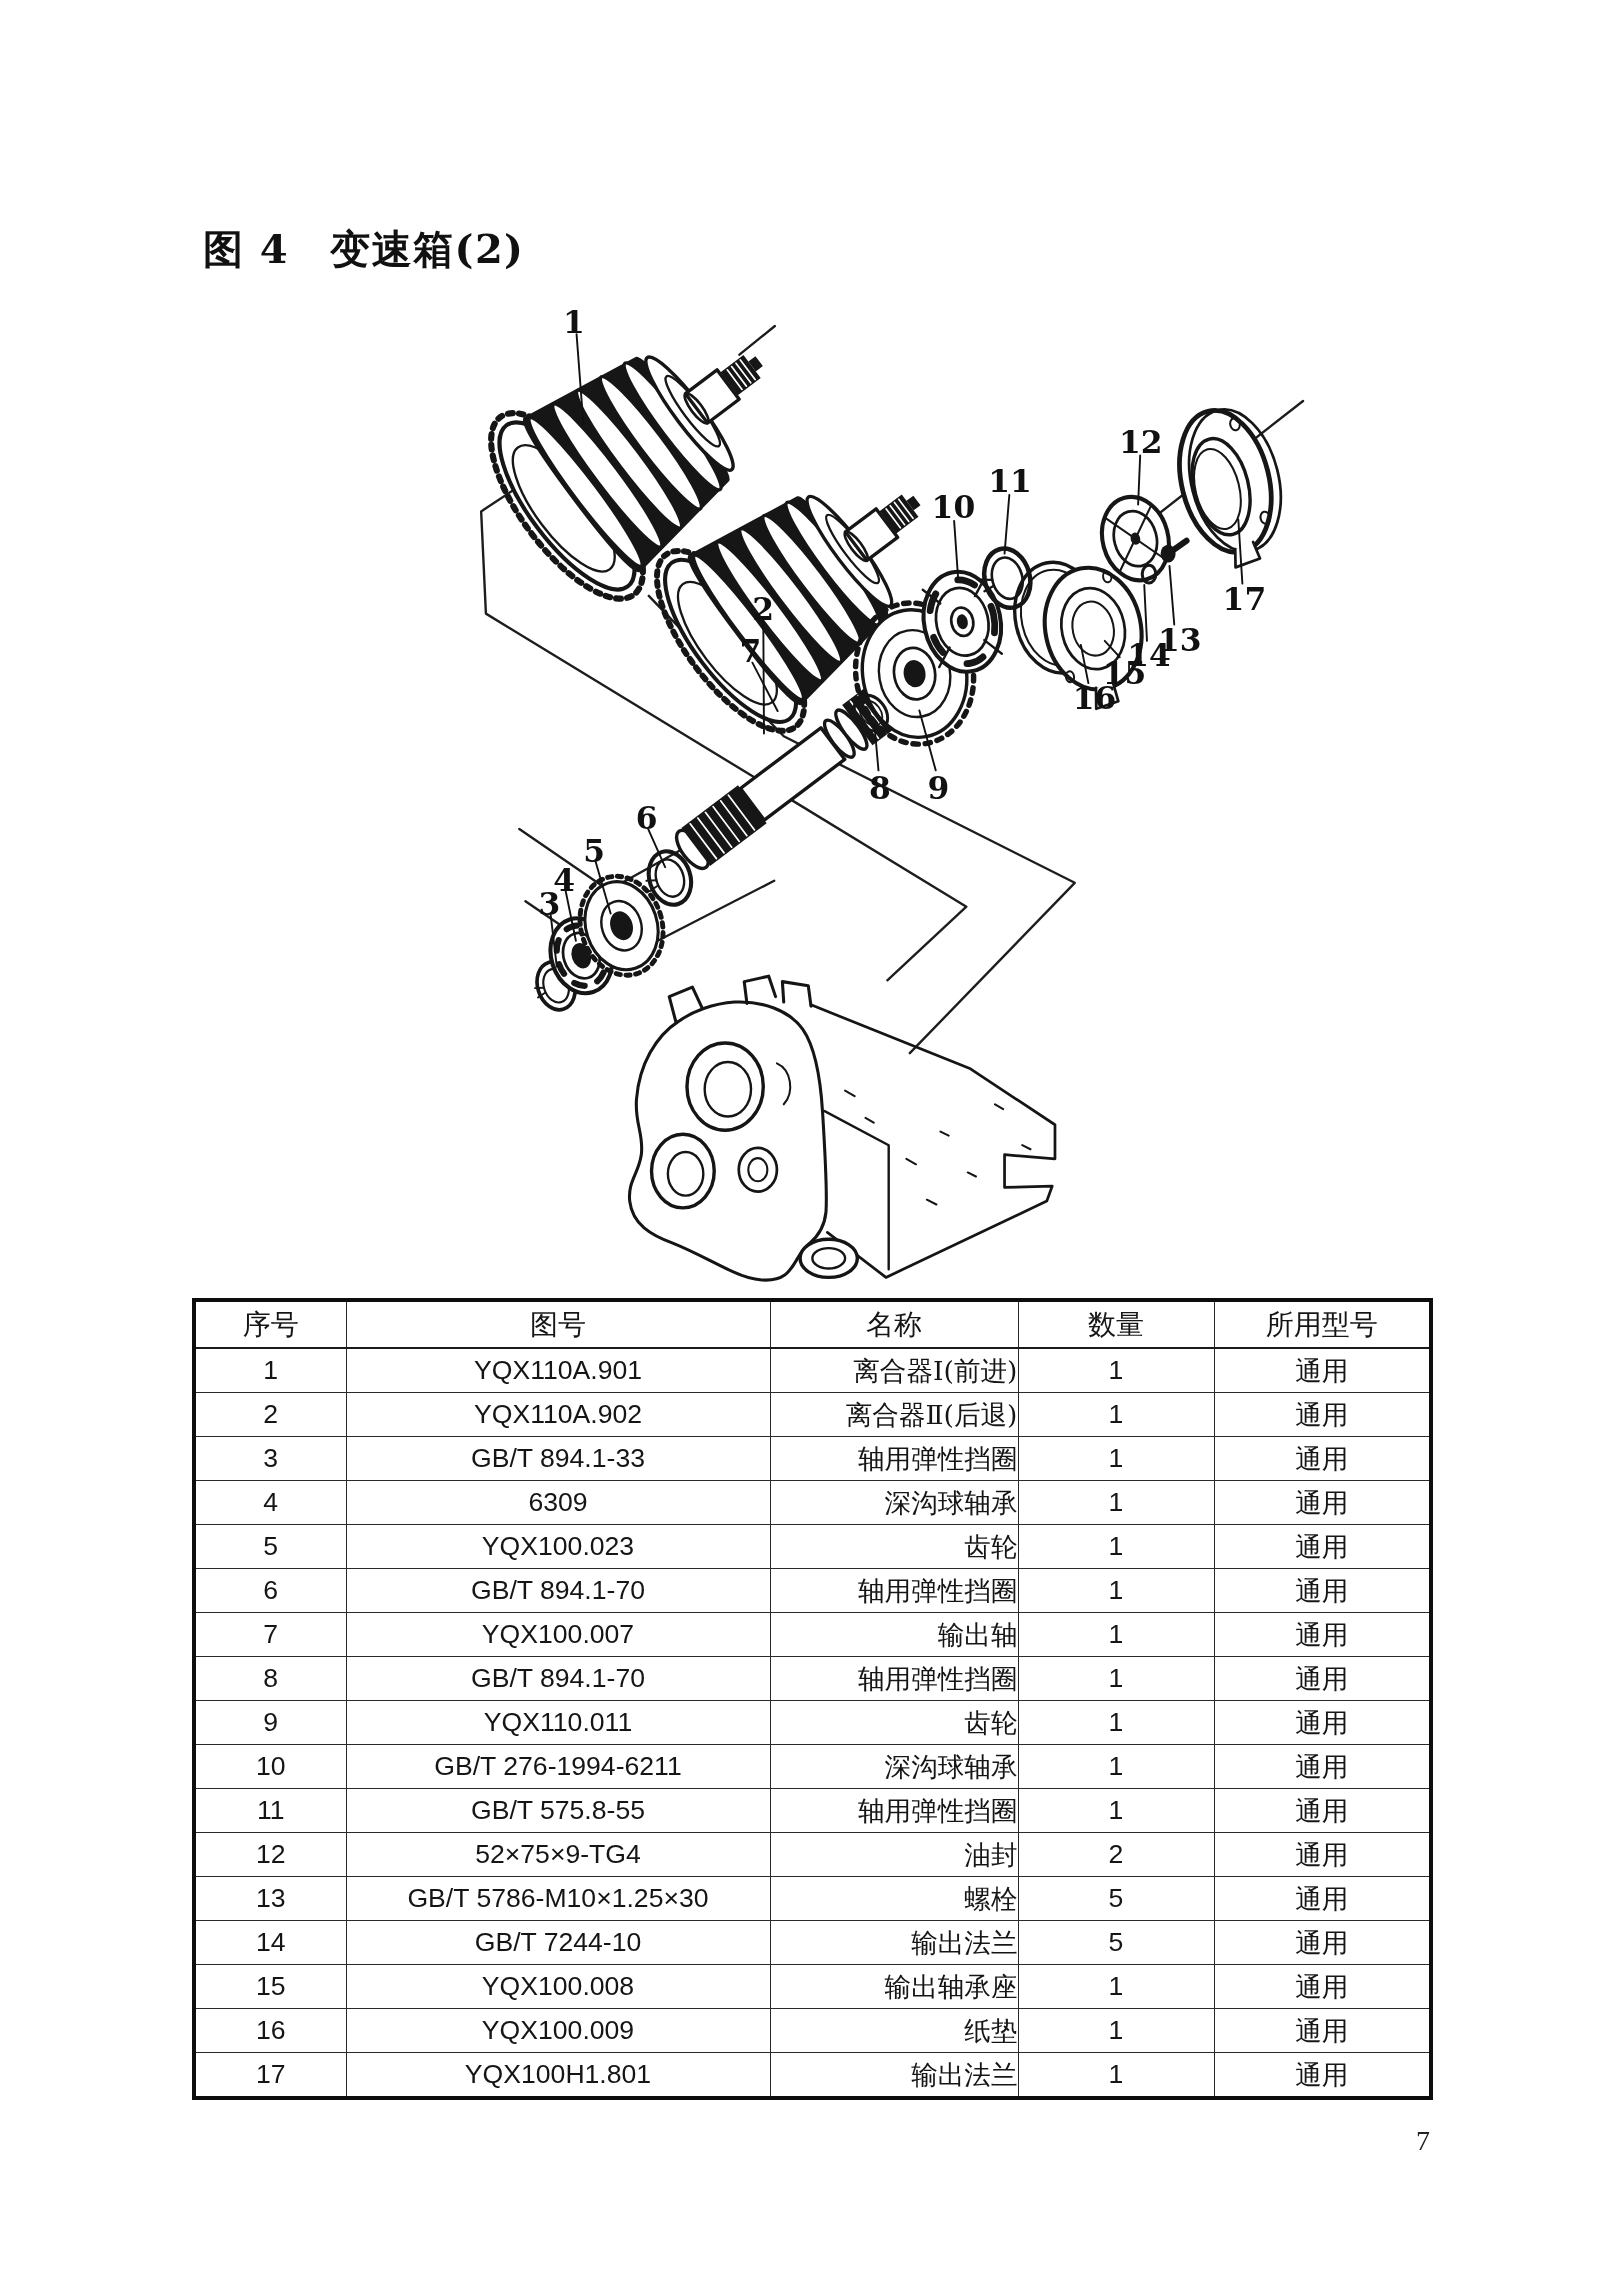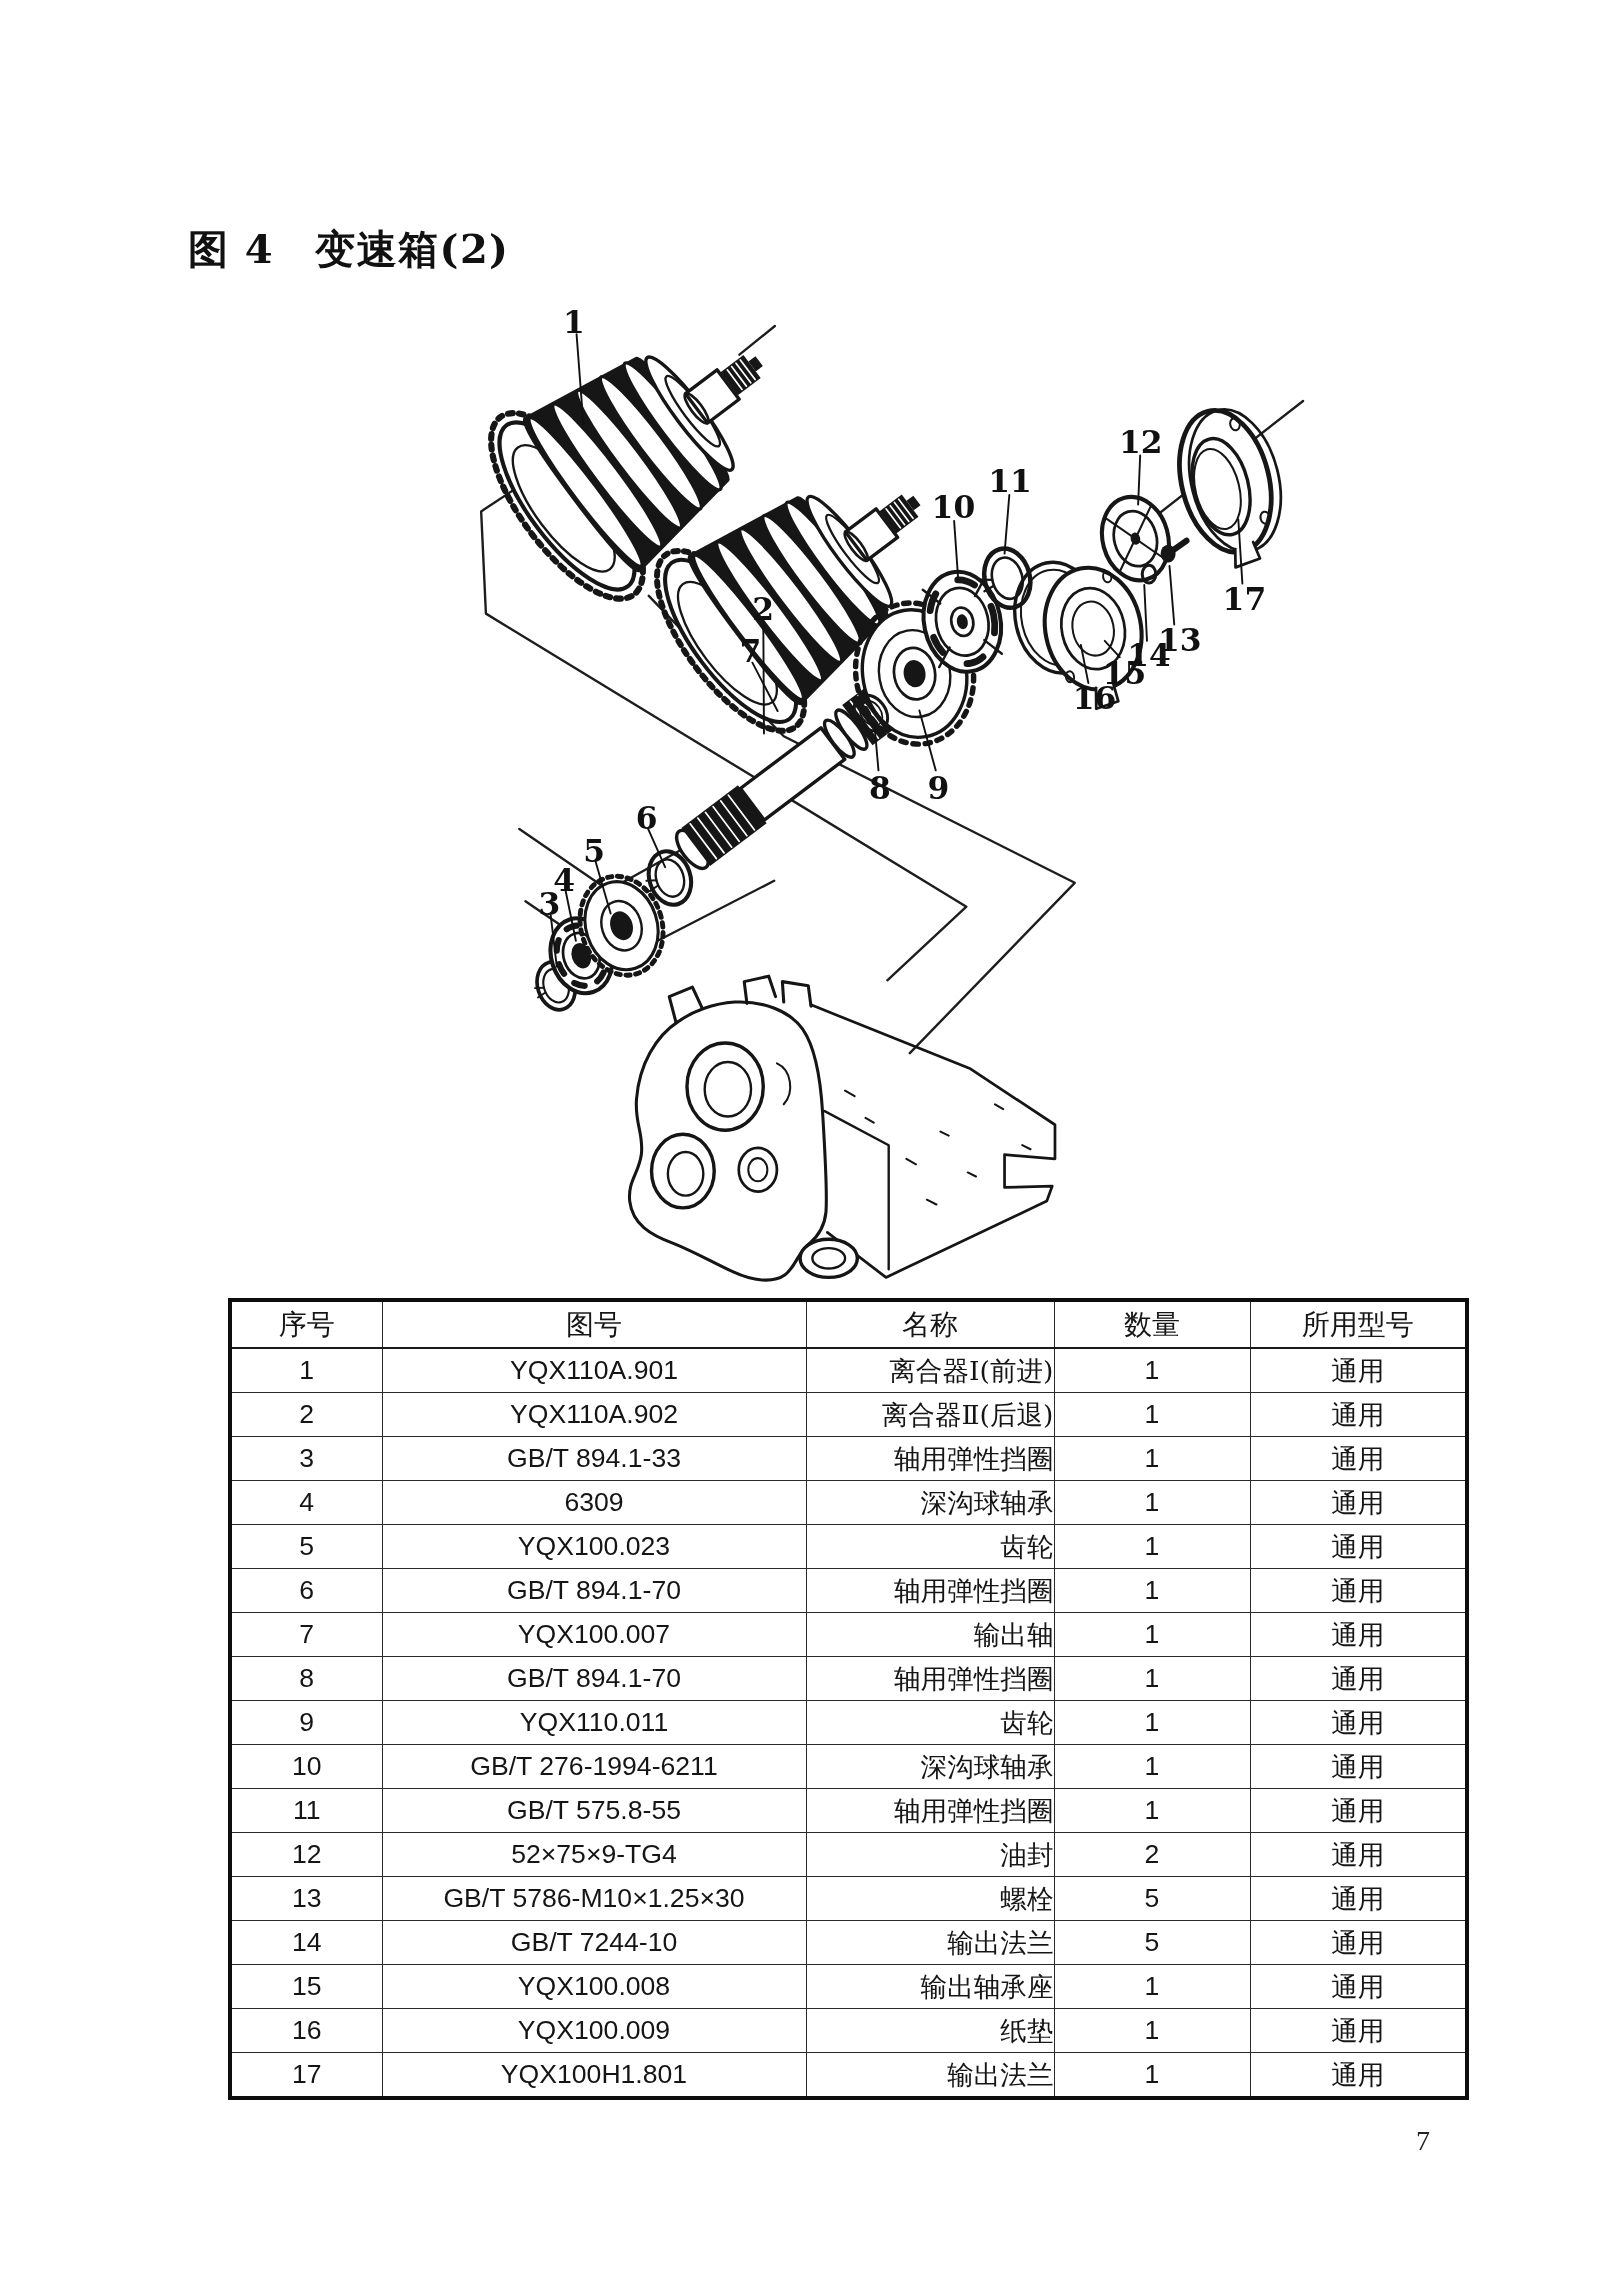--- a/index.html
+++ b/index.html
@@ -1,32 +1,31 @@
 <!DOCTYPE html>
 <html style="font-size:11px"><head>
 <meta charset="utf-8">
 <style>
   html,body{margin:0;padding:0;background:#ffffff;}
   body{
     width:1622px;height:2295px;position:relative;overflow:hidden;
     font-family:"Liberation Sans","DejaVu Sans",sans-serif;color:#1a1a1a;
   }
   .page-title{
-    position:absolute;left:188px;top:222px;margin:0;
+    position:absolute;left:203px;top:222px;margin:0;
     font-family:"DejaVu Serif","Liberation Serif",serif;
     font-size:40px;font-weight:bold;letter-spacing:1.4px;color:#111;
     white-space:pre;
   }
   svg.diagram{position:absolute;left:0;top:0;}
   table.parts{
     position:absolute;left:192px;top:1298px;width:1237px;
     border-collapse:collapse;table-layout:fixed;
     font-size:26.6px;color:#151515;
     border:4.1px solid #0d0d0d;
-    margin-left:36px;
   }
   table.parts th, table.parts td{
     border:1.4px solid #2a2a2a;
     height:43px;padding:0;vertical-align:middle;line-height:1.05;
     font-weight:normal;overflow:hidden;white-space:nowrap;
   }
   table.parts thead th{height:45px;font-size:28px;text-align:center;border-bottom:2px solid #1a1a1a;}
   td.c0,td.c3,td.c4{text-align:center;}
   td.c1{text-align:center;padding-left:20.4px;}
   td.c2{text-align:right;padding-left:15px;}

